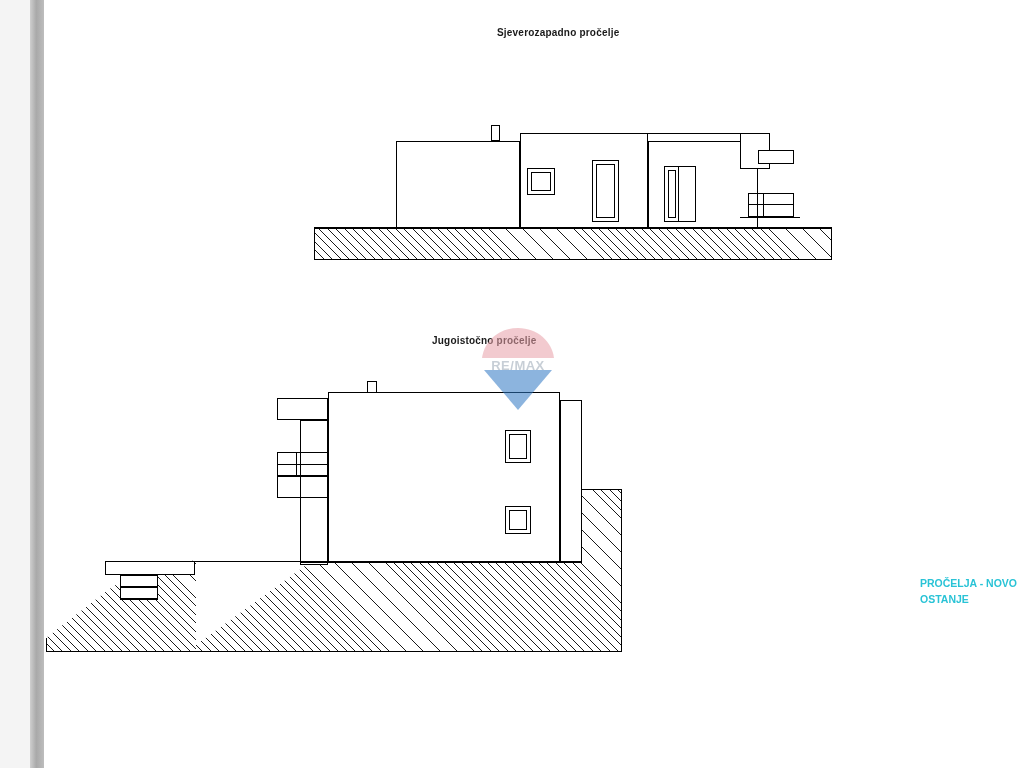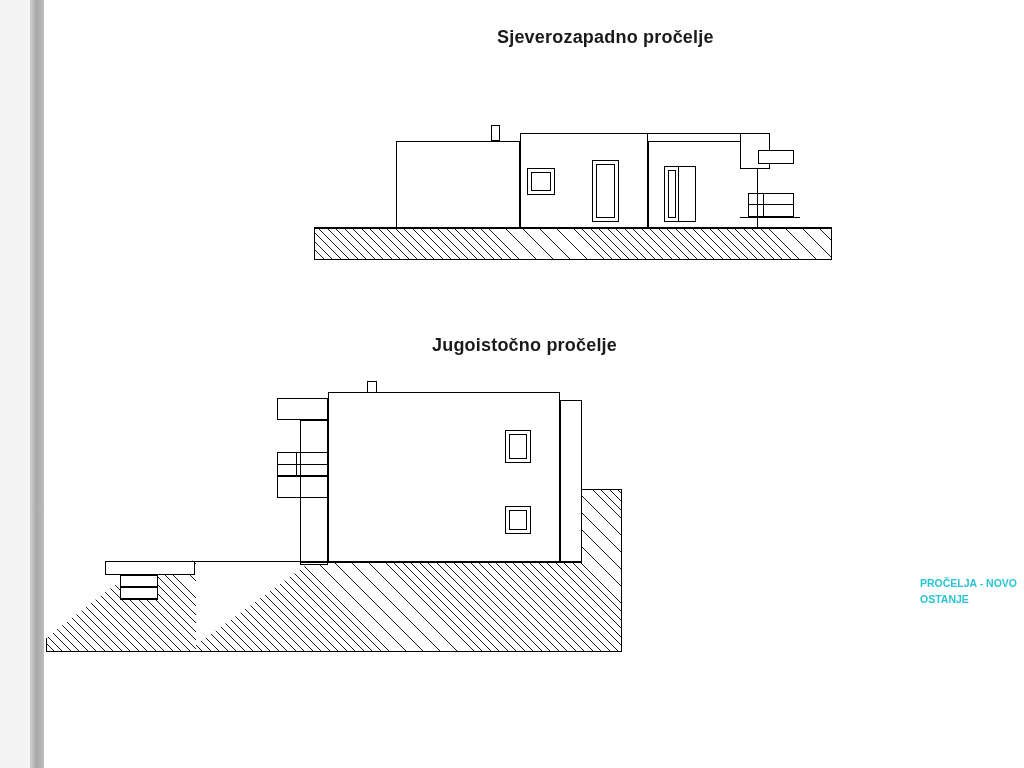--- a/index.html
+++ b/index.html
@@ -38,21 +38,21 @@
     position: absolute;
     left: 0;
     top: 0;
     width: 30px;
     height: 768px;
     background: #f4f4f4;
   }
 
   .elev-title {
     position: absolute;
-    font-size: 18px;
+    font-size: 10px;
     font-weight: bold;
     color: #1a1a1a;
     letter-spacing: 0.2px;
     white-space: nowrap;
   }
   #title-nw { left: 497px; top: 27px; }
   #title-se { left: 432px; top: 335px; }
 
   
   .ln {             
@@ -212,19 +212,26 @@
 
     <div class="boxf" style="left:105px; top:561px; width:90px; height:14px;"></div>
     <div class="ln" style="left:105px; top:561px; width:222px; height:1px;"></div>
     <div class="boxf" style="left:120px; top:575px; width:38px; height:12px;"></div>
     <div class="boxf" style="left:120px; top:587px; width:38px; height:12px;"></div>
     <div class="ln" style="left:120px; top:599px; width:38px; height:1px;"></div>
 
     <div class="ln" style="left:300px; top:562px; width:282px; height:1px;"></div>
   </div>
 
+  <div id="watermark">
+    <svg width="96" height="96" viewBox="0 0 96 96" aria-hidden="true">
+      <path d="M48 10 C28 10, 14 24, 12 40 L84 40 C82 24, 68 10, 48 10 Z" fill="#e8a0a8"></path>
+      <path d="M14 52 L82 52 L48 92 Z" fill="#2f78c4"></path>
+    </svg>
+    <div class="wm-text">RE/MAX</div>
+  </div>
 
   <div id="legend">
     <div>PROČELJA - NOVO</div>
     <div>OSTANJE</div>
   </div>
 
 </div>
 
 </body></html>

